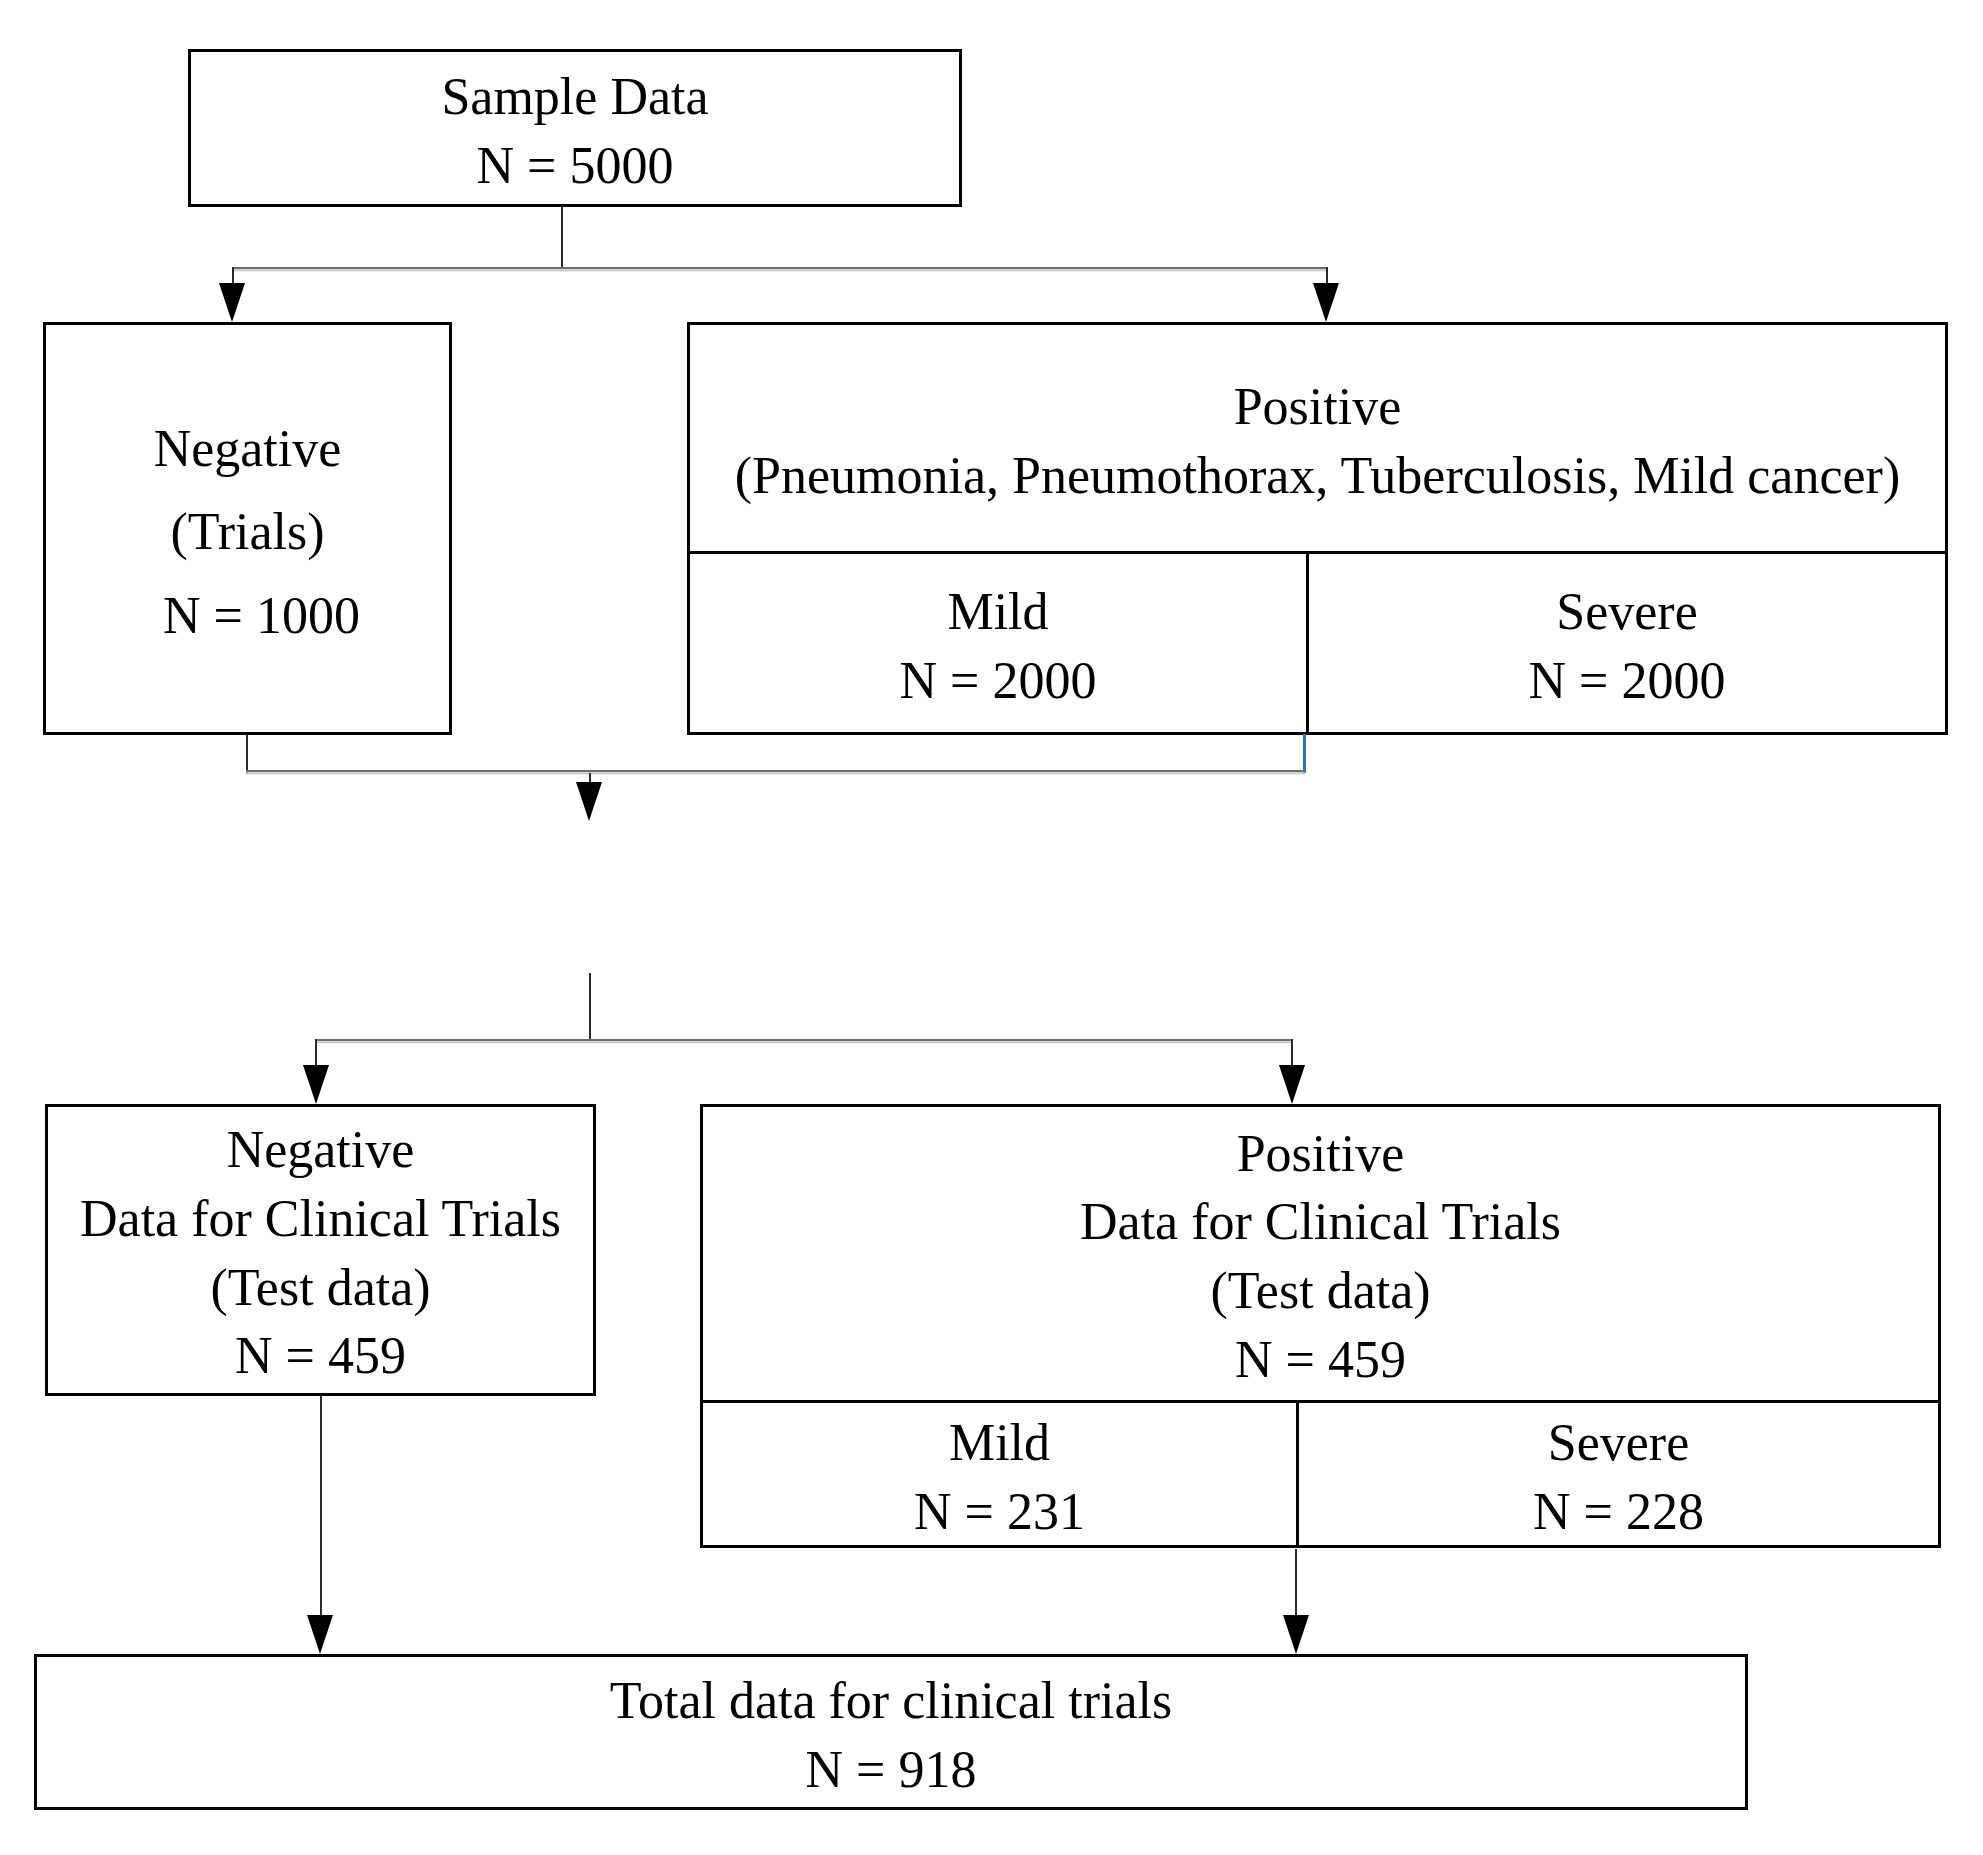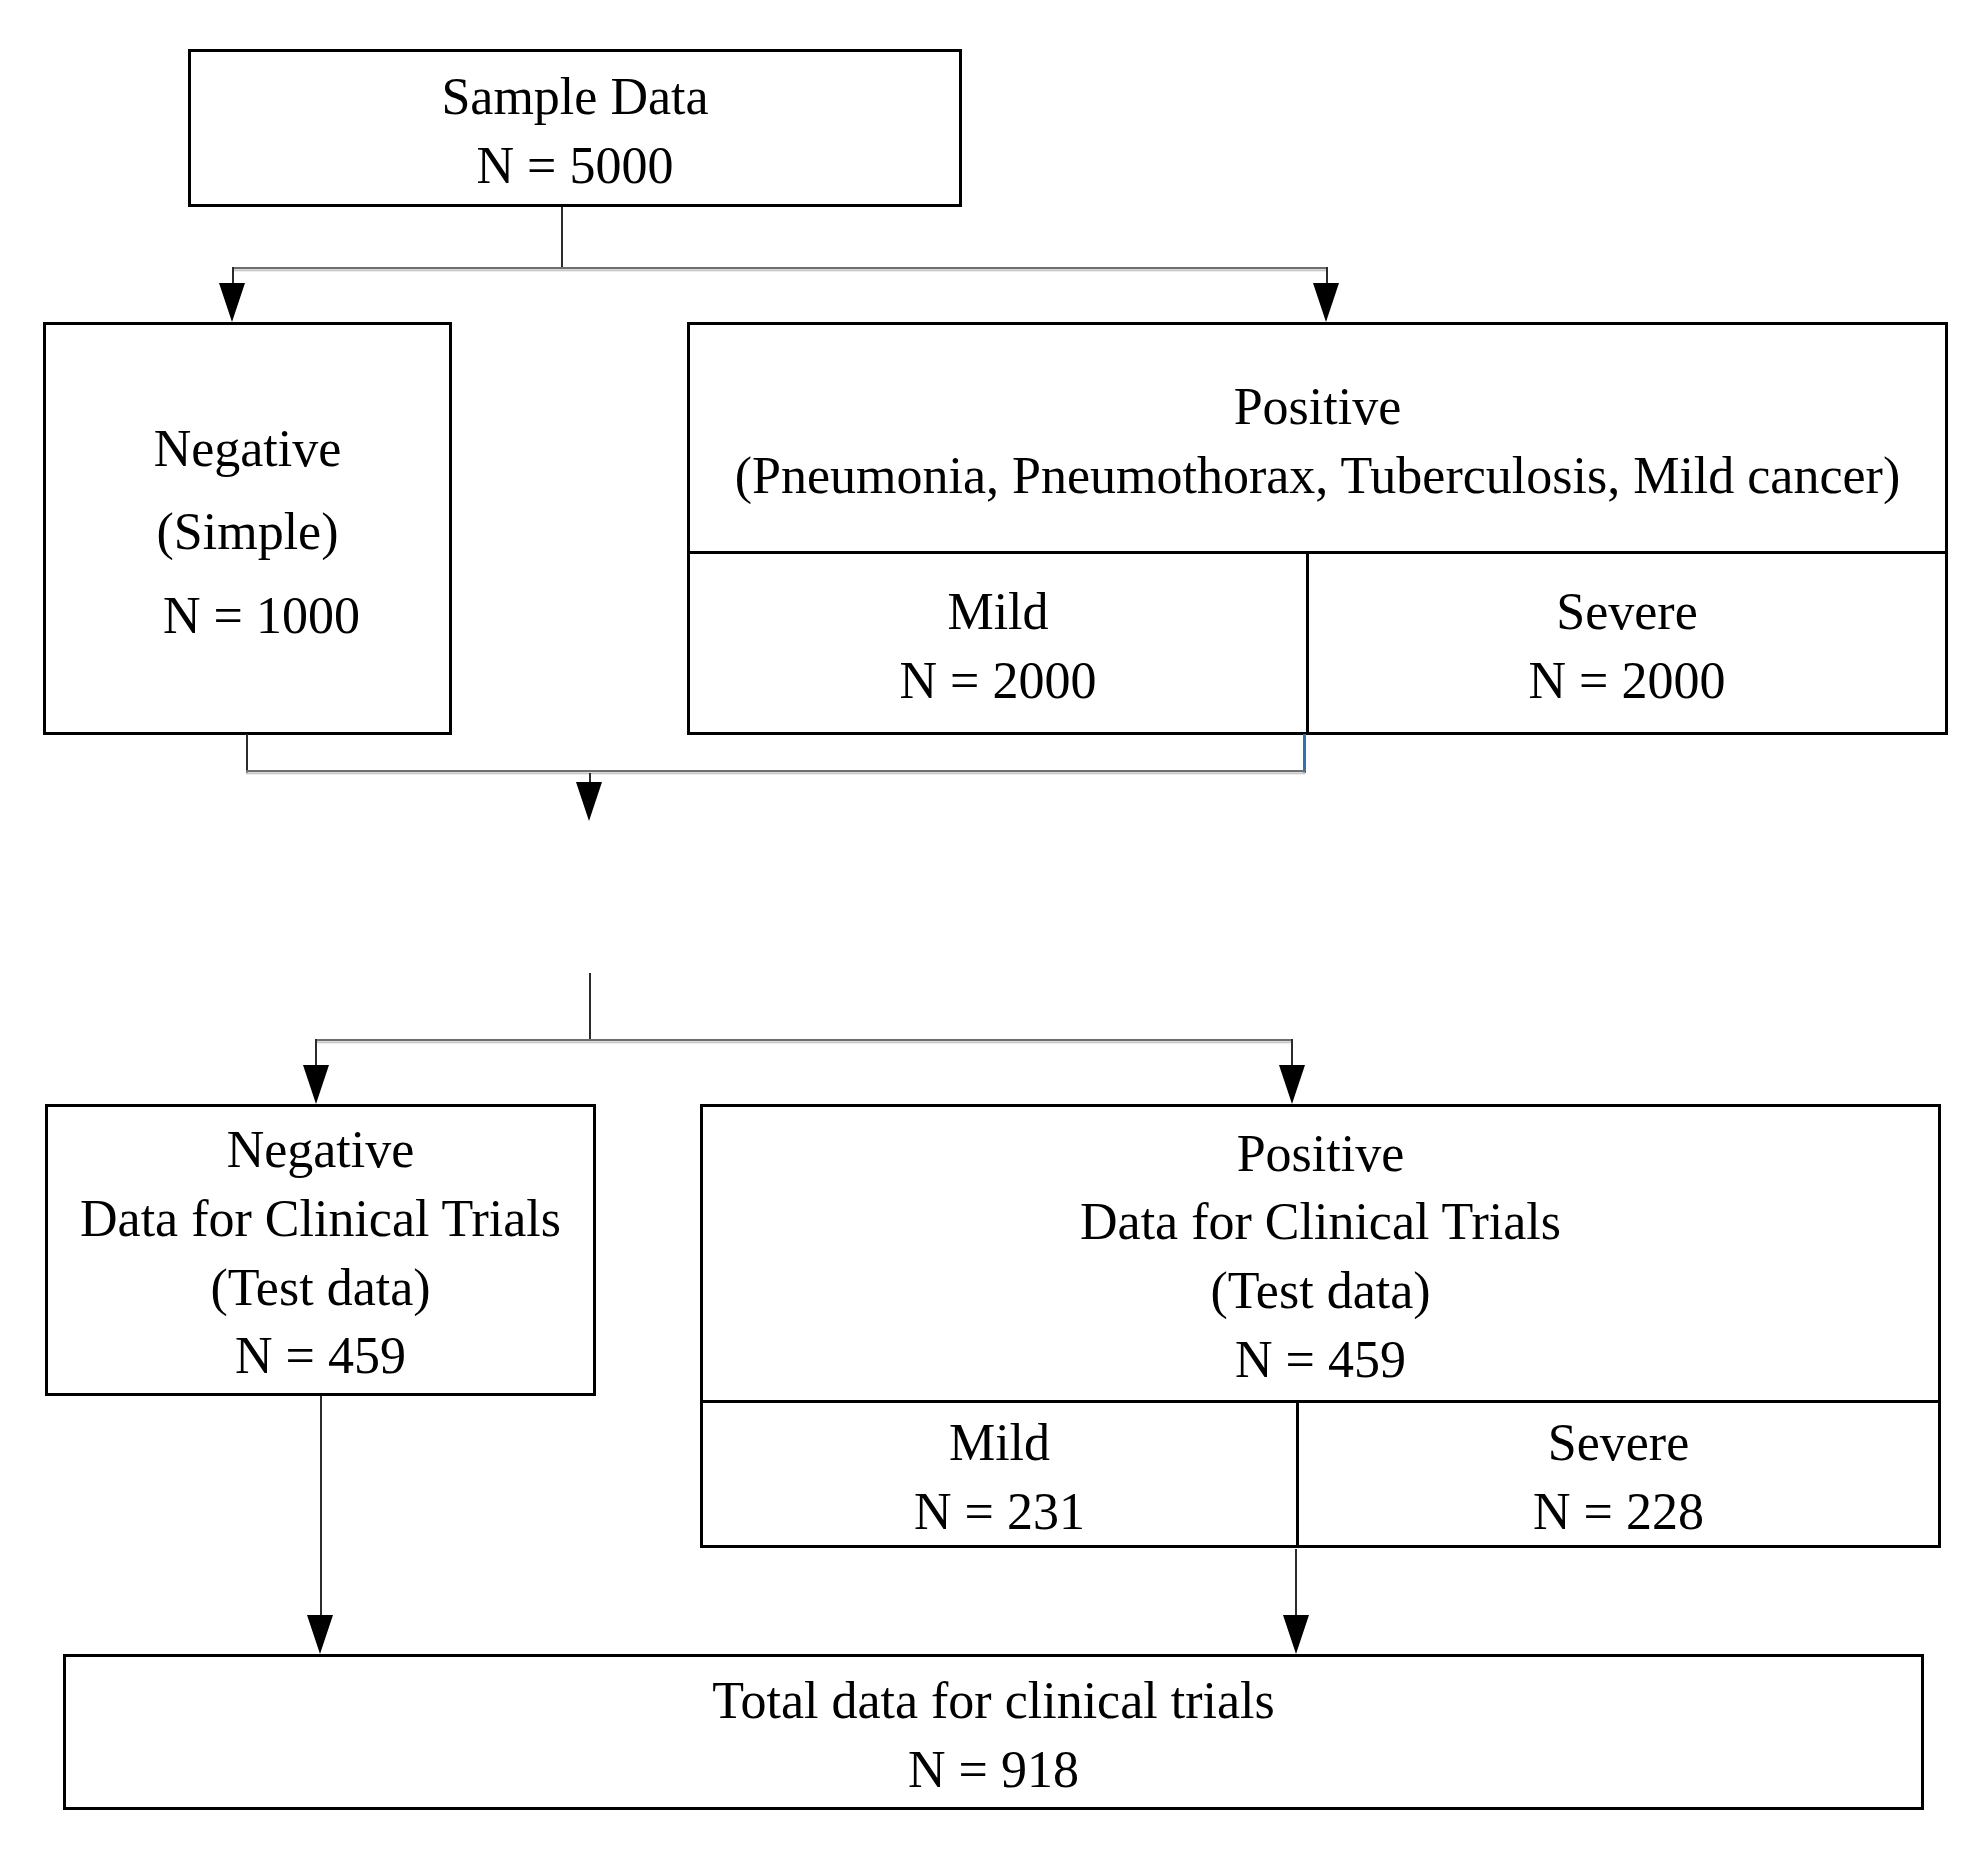--- a/index.html
+++ b/index.html
@@ -65,21 +65,21 @@
   <div class="vline" style="left:561px;top:207px;height:61px;"></div>
   <div class="hline" style="left:232px;top:267px;width:1096px;"></div>
   <div class="vline" style="left:232px;top:267px;height:20.3px;"></div>
   <div class="arrowhead" style="left:219px;top:283px;"></div>
   <div class="vline" style="left:1326px;top:267px;height:20.3px;"></div>
   <div class="arrowhead" style="left:1313px;top:283px;"></div>
 
   <div class="box" style="left:43px;top:322px;width:409px;height:413px;">
     <div class="lines">
       <div class="ln" style="line-height:1.6;">Negative</div>
-      <div class="ln" style="line-height:1.6;">(Simple)</div>
+      <div class="ln" style="line-height:1.6;">(Trials)</div>
       <div class="ln" style="line-height:1.6;padding-left:28px;">N = 1000</div>
     </div>
   </div>
 
   <div class="box" style="left:687px;top:322px;width:1261px;height:413px;">
     <div class="subcell" style="left:0;right:0;top:0;height:226px;">
       <div class="lines">
         <div class="ln">Positive</div>
         <div class="ln">(Pneumonia, Pneumothorax, Tuberculosis, Mild cancer)</div>
       </div>
@@ -146,21 +146,21 @@
         <div class="ln">N = 228</div>
       </div>
     </div>
   </div>
 
   <div class="vline" style="left:320px;top:1396px;height:222px;"></div>
   <div class="arrowhead" style="left:307px;top:1615px;"></div>
   <div class="vline" style="left:1295px;top:1549px;height:70px;"></div>
   <div class="arrowhead" style="left:1283px;top:1615px;"></div>
 
-  <div class="box" style="left:63px;top:1654px;width:1861px;height:156px;border-width:3.1px;">
+  <div class="box" style="left:34px;top:1654px;width:1714px;height:156px;border-width:3.1px;">
     <div class="lines">
       <div class="ln">Total data for clinical trials</div>
       <div class="ln">N = 918</div>
     </div>
   </div>
 
 </div>
 
 
 </body></html>

